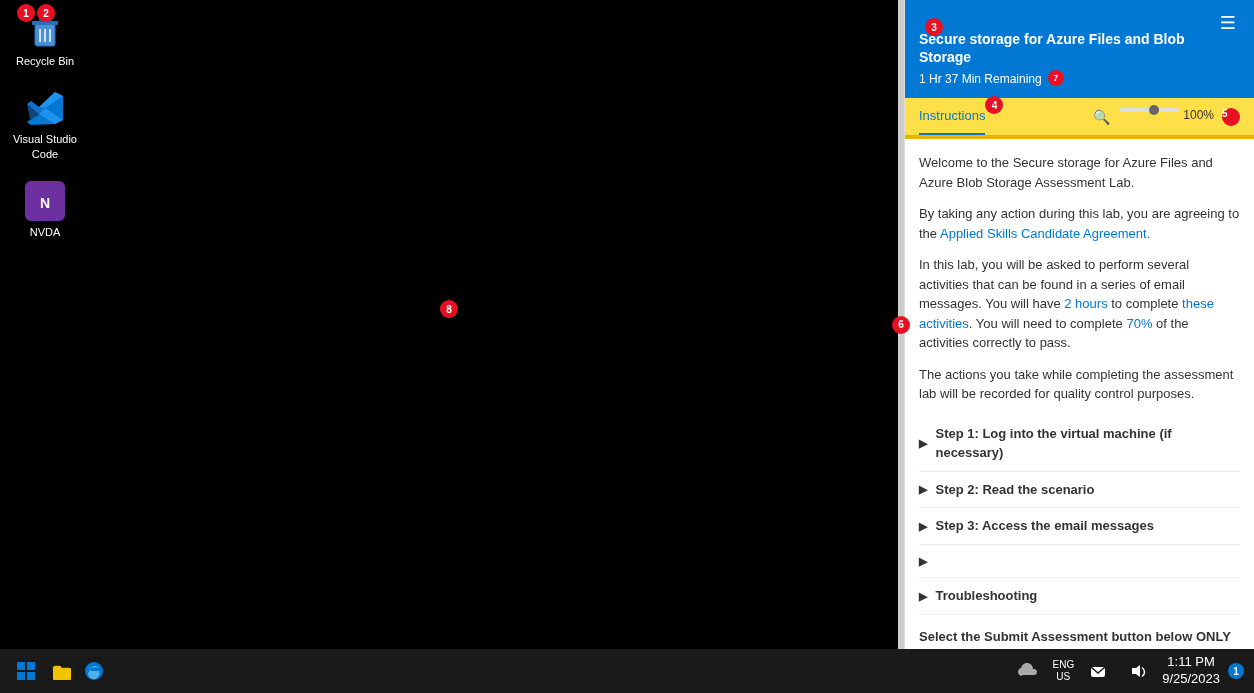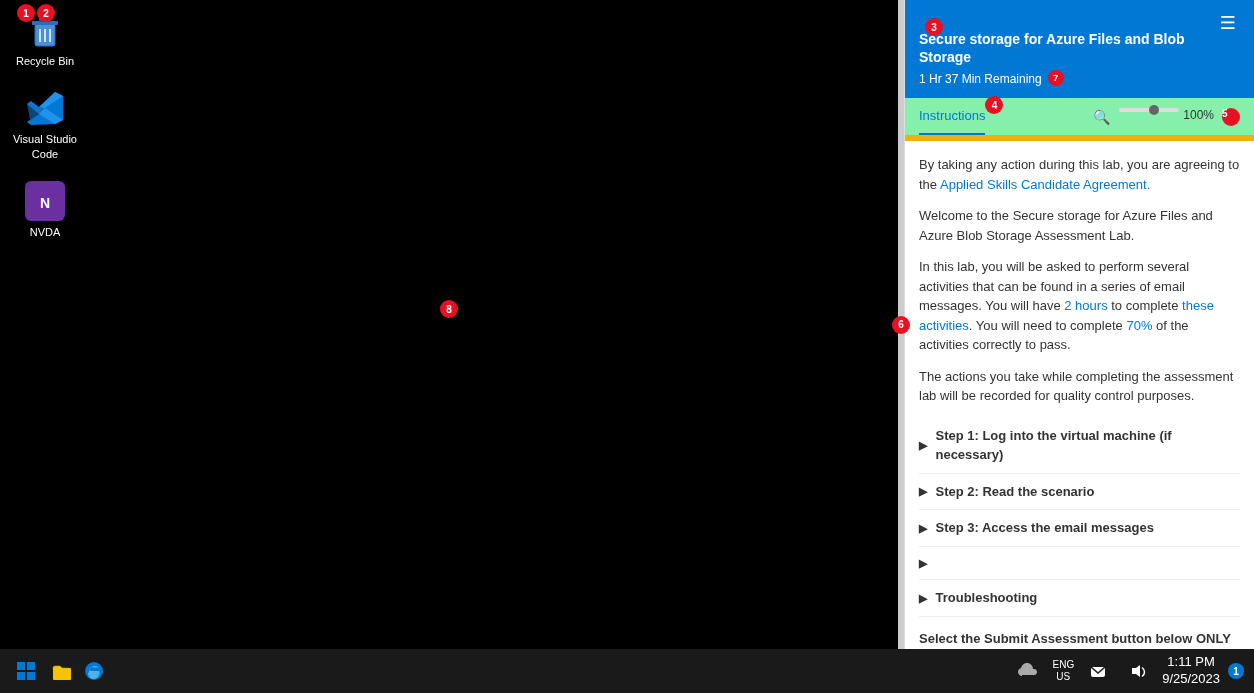--- a/index.html
+++ b/index.html
@@ -111,22 +111,22 @@
     }
 
     .hamburger-btn {
       color: #fff;
       font-size: 18px;
       cursor: pointer;
       padding: 0 4px;
     }
 
     .panel-tabs {
-      background: #86efac;
-      border-bottom: 6px solid #eab308;
+      background: #fde047;
+      border-bottom: 4px solid #eab308;
       display: flex;
       align-items: center;
       padding: 0 14px;
     }
 
     .tab-item {
       padding: 10px 0;
       margin-right: 20px;
       font-size: 13px;
       cursor: pointer;
@@ -385,25 +385,25 @@
           <div class="zoom-slider">
             <div class="zoom-thumb"></div>
           </div>
           <span style="font-size:12px; color:#333;">100%</span>
           <div class="annotation" style="position:relative; display:inline-block; margin-left:4px;">5</div>
         </div>
       </div>
     </div>
 
     <div class="panel-body">
+      <p>Welcome to the Secure storage for Azure Files and Azure Blob Storage Assessment Lab.</p>
       <p>
         <span>By taking any action during this lab, you are agreeing to the</span>
         <span class="link-text">Applied Skills Candidate Agreement.</span>
       </p>
-      <p>Welcome to the Secure storage for Azure Files and Azure Blob Storage Assessment Lab.</p>
       <p>
         In this lab, you will be asked to perform several activities that can be found in a series of email messages. You will have <span class="highlight-text">2 hours</span> to complete <span class="highlight-text">these activities</span>. You will need to complete <span class="highlight-text">70%</span> of the activities correctly to pass.
       </p>
       <p>The actions you take while completing the assessment lab will be recorded for quality control purposes.</p>
 
       <div class="step-item">
         <span class="arrow">▶</span>
         <span>Step 1: Log into the virtual machine (if necessary)</span>
       </div>
       <div class="step-item">

